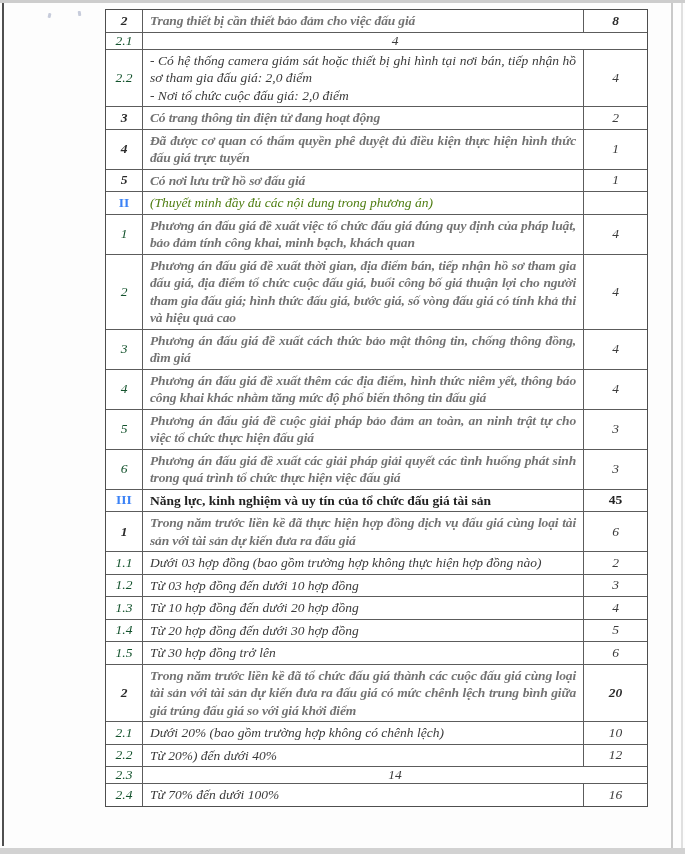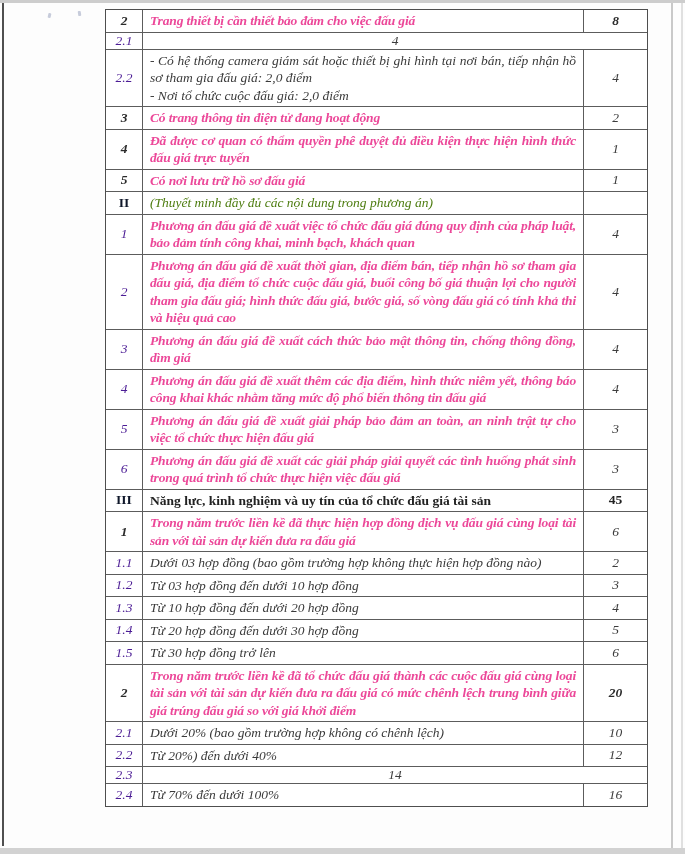--- a/index.html
+++ b/index.html
@@ -27,37 +27,37 @@
     border:1.4px solid #4e4e4e;
     box-sizing:border-box;
     background:#fff;
   }
   .row{display:flex;align-items:stretch;border-bottom:1px solid #5c5c5c;}
   .row:last-child{border-bottom:none;justify-content:space-between;}
   .cell{box-sizing:border-box;display:flex;flex-direction:column;justify-content:center;}
   .num{
     width:37px;flex:0 0 37px;border-right:1px solid #5c5c5c;
     align-items:center;text-align:center;
-    font-style:italic;font-size:13.5px;color:#4c1d95;
+    font-style:italic;font-size:13.5px;color:#14532d;
   }
   .desc{
     width:441px;flex:0 0 441px;border-right:1px solid #5c5c5c;
     padding:2px 7px;font-size:13.5px;line-height:17.5px;
     text-align:justify;font-style:italic;color:#3a3a3a;
   }
   .score{
     flex:1 1 auto;align-items:center;text-align:center;
     font-style:italic;font-size:13.5px;color:#3c3c3c;
   }
   
-  .kind-criterion .desc{font-weight:bold;color:#ec4899;letter-spacing:-0.15px;}
+  .kind-criterion .desc{font-weight:bold;color:#737373;letter-spacing:-0.15px;}
   
   .kind-section .desc{font-weight:bold;font-style:normal;color:#222;}
   .kind-section .desc .note{font-weight:normal;font-style:italic;color:#4d7c0f;}
-  .kind-section .num{font-weight:bold;font-style:normal;color:#0f172a;}
+  .kind-section .num{font-weight:bold;font-style:normal;color:#3b82f6;}
   .kind-section .score{font-weight:bold;font-style:normal;color:#222;}
   .num-bold .num{font-weight:bold;color:#2b2b2b;}
   .score-bold .score{font-weight:bold;color:#2b2b2b;}
   .desc .line{display:block;}
 </style>
 </head>
 <body>
 
 <div id="page">
   <div class="edge-strip-top"></div>
@@ -138,21 +138,21 @@
       <div class="row kind-criterion">
         <div class="cell num">4</div>
         <div class="cell desc">
           <span>Phương án đấu giá đề xuất thêm các địa điểm, hình thức niêm yết, thông báo công khai khác nhằm tăng mức độ phổ biến thông tin đấu giá</span>
         </div>
         <div class="cell score">4</div>
       </div>
       <div class="row kind-criterion">
         <div class="cell num">5</div>
         <div class="cell desc">
-          <span>Phương án đấu giá đề xuất giải pháp bảo đảm an toàn, an ninh trật tự cho việc tổ chức thực hiện đấu giá</span>
+          <span>Phương án đấu giá đề cuộc giải pháp bảo đảm an toàn, an ninh trật tự cho việc tổ chức thực hiện đấu giá</span>
         </div>
         <div class="cell score">3</div>
       </div>
       <div class="row kind-criterion">
         <div class="cell num">6</div>
         <div class="cell desc">
           <span>Phương án đấu giá đề xuất các giải pháp giải quyết các tình huống phát sinh trong quá trình tổ chức thực hiện việc đấu giá</span>
         </div>
         <div class="cell score">3</div>
       </div>

